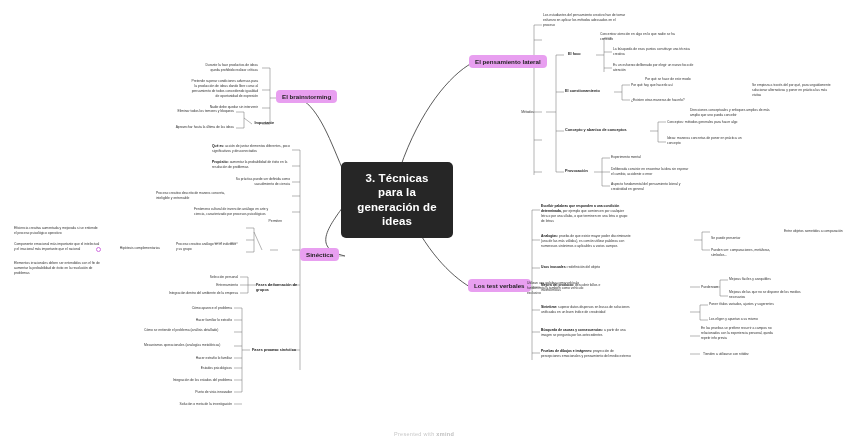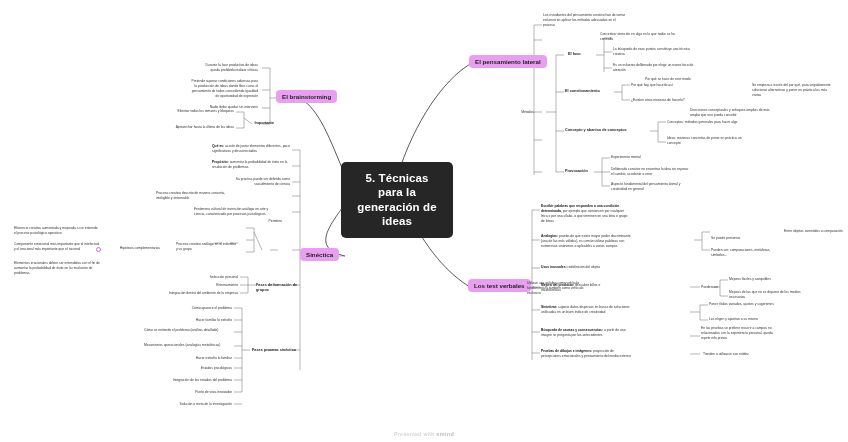--- a/index.html
+++ b/index.html
@@ -204,21 +204,21 @@
       <path d="M690,312 L700,312"></path>
       <path d="M700,305 L700,320"></path>
       <path d="M700,305 L708,305"></path>
       <path d="M700,320 L708,320"></path>
 
       <path d="M690,336 L700,336"></path>
       <path d="M690,354 L700,354"></path>
     </g>
   </svg>
 
-  <div class="node root" style="left:341px;top:162px;width:112px;">5. Técnicas para la generación de ideas</div>
+  <div class="node root" style="left:341px;top:162px;width:112px;">3. Técnicas para la generación de ideas</div>
 
   <div class="node pill" style="left:276px;top:90px;">El brainstorming</div>
 
   <div class="node pill" style="left:469px;top:55px;">El pensamiento lateral</div>
 
   <div class="node pill" style="left:300px;top:248px;">Sinéctica</div>
 
   <div class="node pill" style="left:468px;top:279px;">Los test verbales</div>
 
   <div class="node leaf r" style="left:196px;top:63px;width:62px;">Durante la fase productiva de ideas queda prohibido realizar críticas</div>

